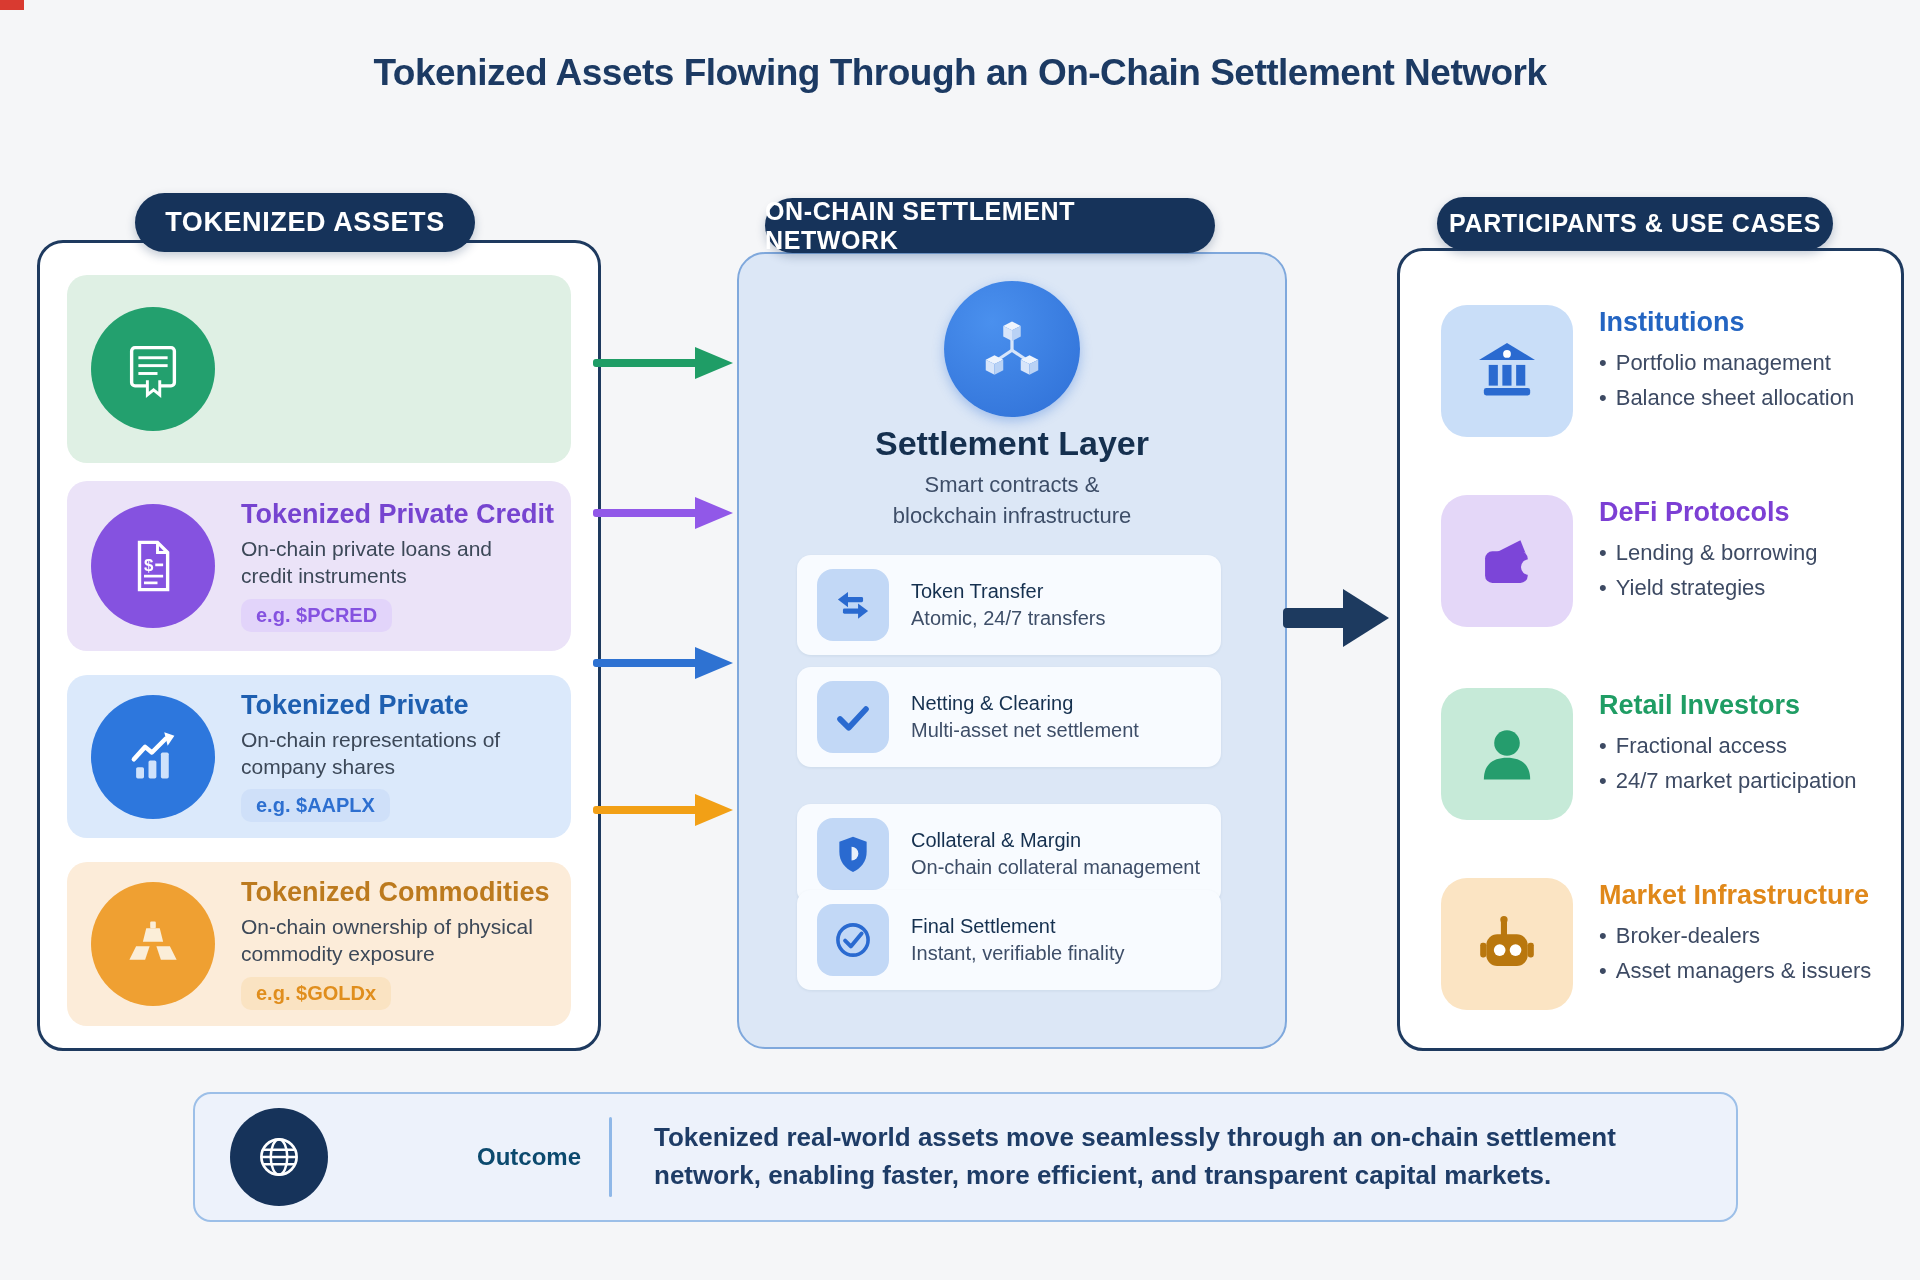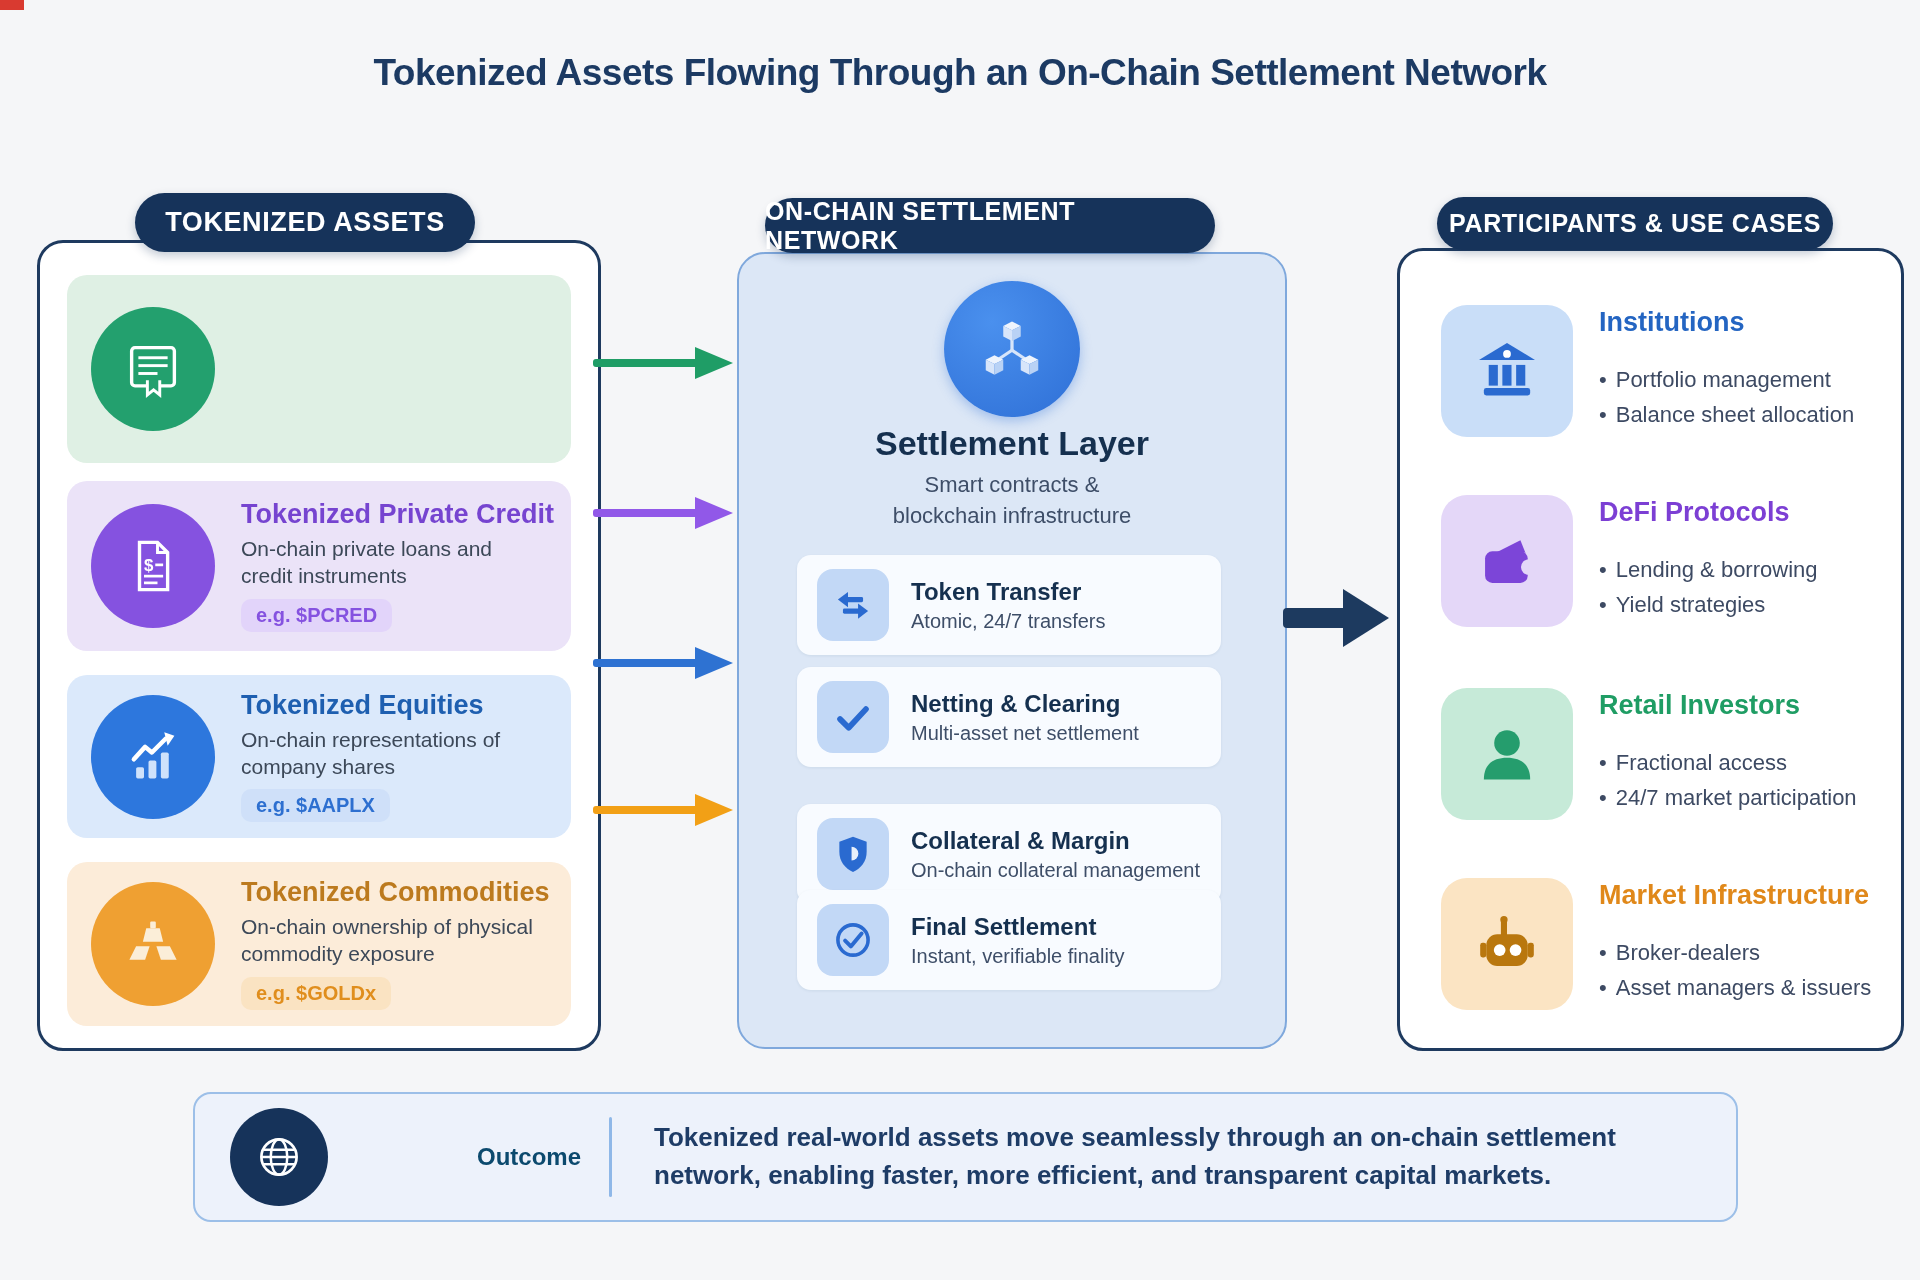--- a/index.html
+++ b/index.html
@@ -81,33 +81,33 @@
     position:absolute;left:58px;width:424px;height:100px;border-radius:14px;
     background:#f8fbff;display:flex;align-items:center;padding-left:20px;box-sizing:border-box;
     box-shadow:0 1px 3px rgba(30,58,95,.08);
   }
   .row-0{top:301px;} .row-1{top:413px;} .row-2{top:550px;} .row-3{top:636px;}
   .net-icon{
     width:72px;height:72px;border-radius:16px;background:#c2d8f6;flex:0 0 72px;
     display:flex;align-items:center;justify-content:center;
   }
   .net-text{margin-left:22px;}
-  .net-title{font-size:24px;font-weight:700;color:#15304f;}
+  .net-title{font-size:20px;font-weight:400;color:#15304f;}
   .net-sub{font-size:20px;color:#3e4e68;margin-top:4px;}
   
   .participant{position:absolute;left:41px;display:flex;}
   .p-0{top:54px;} .p-1{top:244px;} .p-2{top:437px;} .p-3{top:627px;}
   .p-icon{
     width:132px;height:132px;border-radius:26px;flex:0 0 132px;
     display:flex;align-items:center;justify-content:center;
   }
   .pi-0{background:#c9def8;} .pi-1{background:#e4d7f8;} .pi-2{background:#c6ead8;} .pi-3{background:#fbe4c3;}
   .p-text{margin-left:26px;padding-top:2px;width:290px;}
   .p-title{font-size:27px;font-weight:700;line-height:1.15;}
-  .p-bullets{margin-top:24px;}
+  .p-bullets{margin-top:7px;}
   .p-bullet{font-size:22px;color:#3d4a63;line-height:1.6;}
   .p-bullet::before{content:"•";margin-right:9px;}
   
   .outcome{
     left:193px;top:1092px;width:1545px;height:130px;border-radius:18px;
     background:#edf2fb;border:2px solid #9cbfe8;
     display:flex;align-items:center;box-sizing:border-box;padding-left:35px;
   }
   .outcome-circle{
     width:98px;height:98px;border-radius:50%;background:#16335a;flex:0 0 98px;
@@ -164,21 +164,21 @@
     <div class="asset-icon-circle circ-2">
       <svg width="72" height="72" viewBox="0 0 64 64" fill="none">
         <rect x="17" y="41" width="7" height="10" rx="1.5" fill="#cfe2fb"></rect>
         <rect x="28" y="35" width="7" height="16" rx="1.5" fill="#cfe2fb"></rect>
         <rect x="39" y="28" width="7" height="23" rx="1.5" fill="#cfe2fb"></rect>
         <polyline points="15,34 25,23 31,28 43,16" stroke="#ffffff" stroke-width="4" stroke-linecap="round" stroke-linejoin="round"></polyline>
         <polygon points="42,10 51,13 45,22" fill="#ffffff"></polygon>
       </svg>
     </div>
     <div class="asset-text">
-      <div class="asset-title t-blue">Tokenized Equities</div>
+      <div class="asset-title t-blue">Tokenized Private</div>
       <div class="asset-desc">On-chain representations of company shares</div>
       <div class="asset-badge bdg-2">e.g. $AAPLX</div>
     </div>
   </div>
 
   <div class="asset-card card-3">
     <div class="asset-icon-circle circ-3">
       <svg width="72" height="72" viewBox="0 0 64 64" fill="none">
         <rect x="29.5" y="12" width="5" height="6" rx="1" fill="#fbeed8"></rect>
         <polygon points="26,18 38,18 41,30 23,30" fill="#fbeed8"></polygon>

